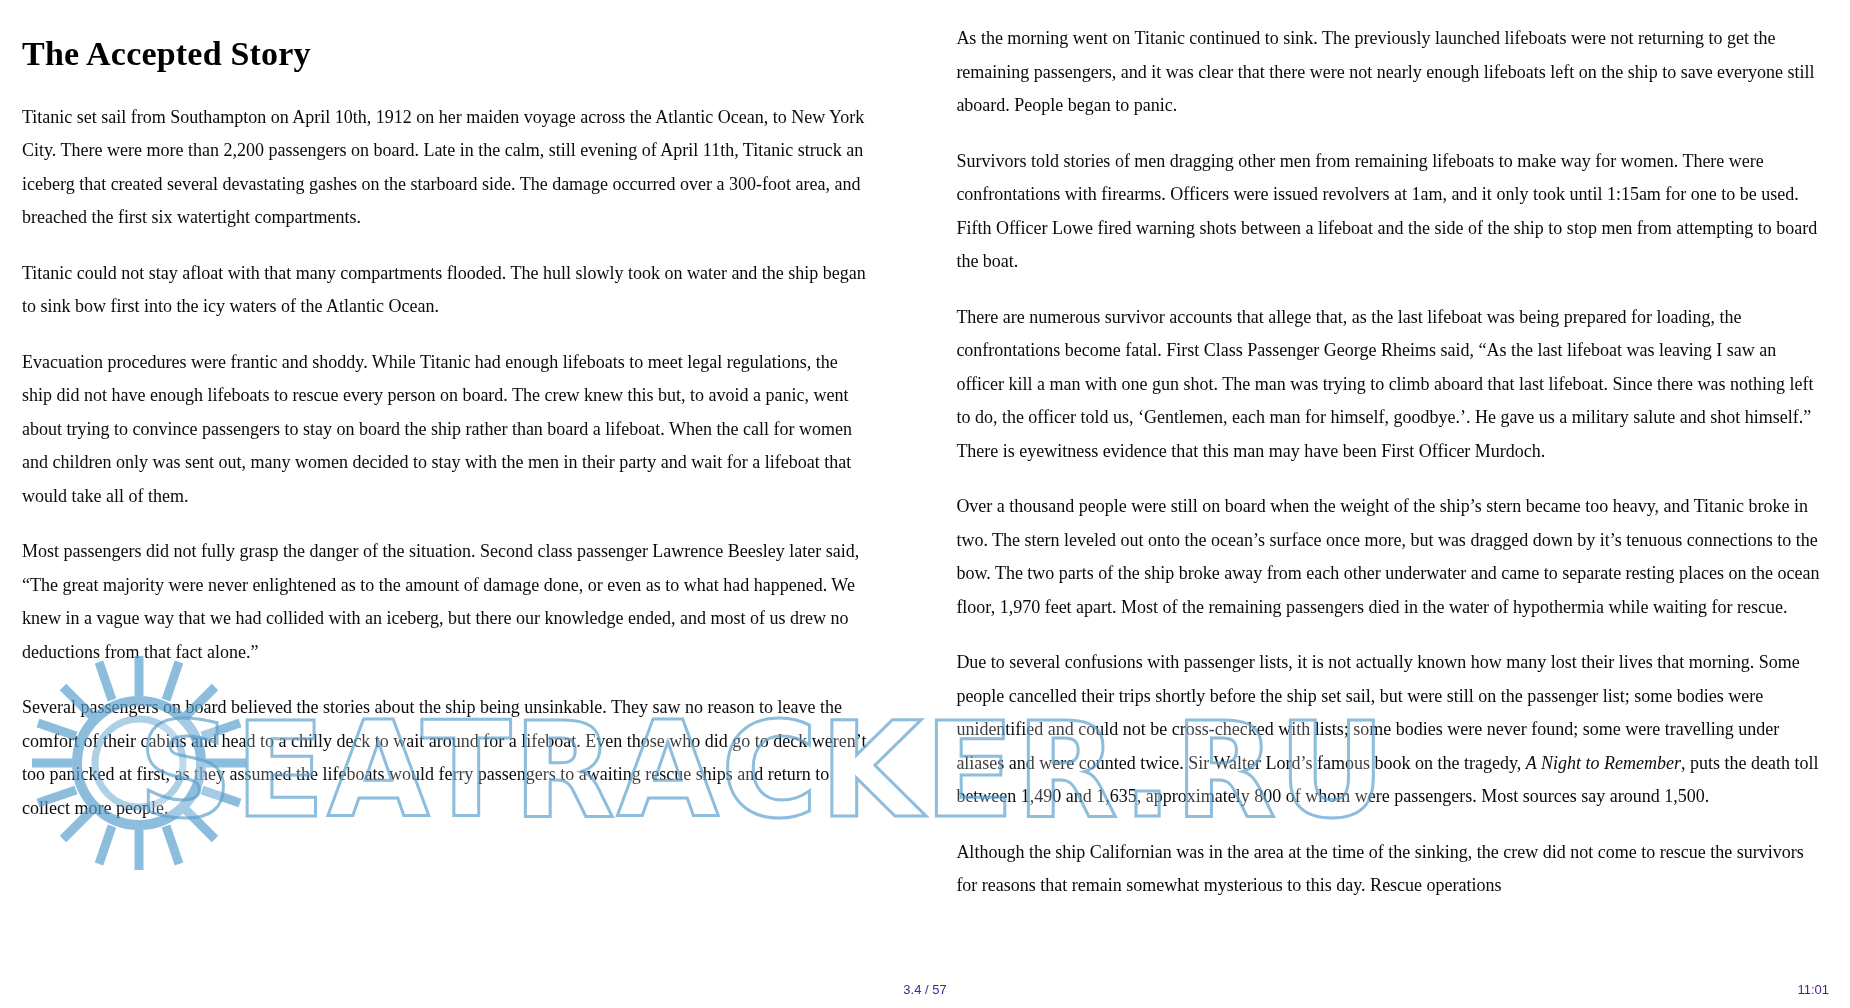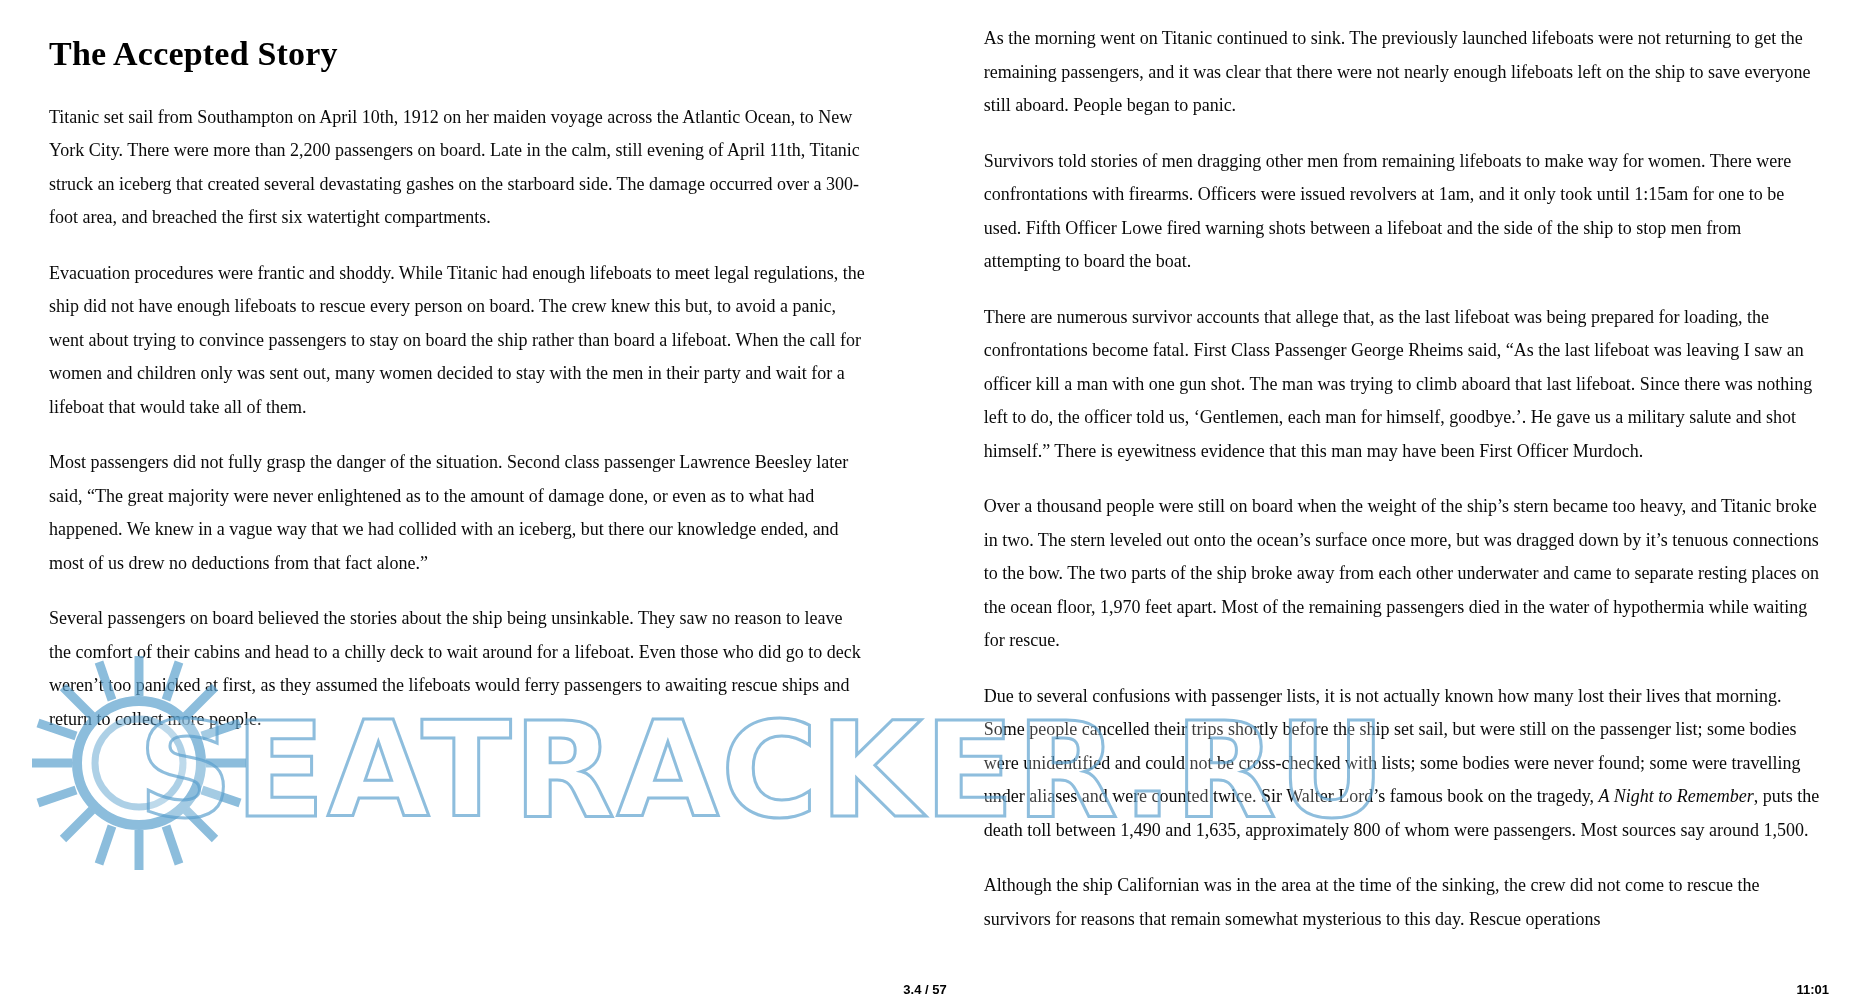--- a/index.html
+++ b/index.html
@@ -32,21 +32,20 @@
     box-sizing: border-box;
     padding: 18px 28px 0 22px;
     display: flex;
     gap: 68px;
     z-index: 2;
   }
 
   .col {
     width: 900px;
     box-sizing: border-box;
-    margin-left: 27px;
   }
 
   .col-left { padding-right: 20px; }
   .col-right { padding-top: 4px; }
 
   h1.title {
     font-family: "Liberation Serif", "DejaVu Serif", serif;
     font-weight: bold;
     font-size: 34px;
     line-height: 1.2;
@@ -103,22 +102,21 @@
   
   .footer {
     position: absolute;
     left: 0;
     bottom: 4px;
     width: 1850px;
     height: 22px;
     z-index: 4;
     font-family: "Liberation Sans", sans-serif;
     font-size: 13px;
-    color: #000000;
-    font-weight: bold;
+    color: #4c1d95;
   }
   .footer .page-indicator {
     position: absolute;
     left: 0;
     right: 0;
     text-align: center;
   }
   .footer .clock {
     position: absolute;
     right: 21px;
@@ -128,20 +126,21 @@
 </head>
 <body>
 
 <div class="page">
 
   <div class="columns">
 
     <div class="col col-left">
       <h1 class="title">The Accepted Story</h1>
       <p class="para">Titanic set sail from Southampton on April 10th, 1912 on her maiden voyage across the Atlantic Ocean, to New York City. There were more than 2,200 passengers on board. Late in the calm, still evening of April 11th, Titanic struck an iceberg that created several devastating gashes on the starboard side. The damage occurred over a 300-foot area, and breached the first six watertight compartments.</p>
+      <p class="para">Titanic could not stay afloat with that many compartments flooded. The hull slowly took on water and the ship began to sink bow first into the icy waters of the Atlantic Ocean.</p>
       <p class="para">Evacuation procedures were frantic and shoddy. While Titanic had enough lifeboats to meet legal regulations, the ship did not have enough lifeboats to rescue every person on board. The crew knew this but, to avoid a panic, went about trying to convince passengers to stay on board the ship rather than board a lifeboat. When the call for women and children only was sent out, many women decided to stay with the men in their party and wait for a lifeboat that would take all of them.</p>
       <p class="para">Most passengers did not fully grasp the danger of the situation. Second class passenger Lawrence Beesley later said, “The great majority were never enlightened as to the amount of damage done, or even as to what had happened. We knew in a vague way that we had collided with an iceberg, but there our knowledge ended, and most of us drew no deductions from that fact alone.”</p>
       <p class="para">Several passengers on board believed the stories about the ship being unsinkable. They saw no reason to leave the comfort of their cabins and head to a chilly deck to wait around for a lifeboat. Even those who did go to deck weren’t too panicked at first, as they assumed the lifeboats would ferry passengers to awaiting rescue ships and return to collect more people.</p>
     </div>
 
     <div class="col col-right">
       <p class="para">As the morning went on Titanic continued to sink. The previously launched lifeboats were not returning to get the remaining passengers, and it was clear that there were not nearly enough lifeboats left on the ship to save everyone still aboard. People began to panic.</p>
       <p class="para">Survivors told stories of men dragging other men from remaining lifeboats to make way for women. There were confrontations with firearms. Officers were issued revolvers at 1am, and it only took until 1:15am for one to be used. Fifth Officer Lowe fired warning shots between a lifeboat and the side of the ship to stop men from attempting to board the boat.</p>
       <p class="para">There are numerous survivor accounts that allege that, as the last lifeboat was being prepared for loading, the confrontations become fatal. First Class Passenger George Rheims said, “As the last lifeboat was leaving I saw an officer kill a man with one gun shot. The man was trying to climb aboard that last lifeboat. Since there was nothing left to do, the officer told us, ‘Gentlemen, each man for himself, goodbye.’. He gave us a military salute and shot himself.” There is eyewitness evidence that this man may have been First Officer Murdoch.</p>
       <p class="para">Over a thousand people were still on board when the weight of the ship’s stern became too heavy, and Titanic broke in two. The stern leveled out onto the ocean’s surface once more, but was dragged down by it’s tenuous connections to the bow. The two parts of the ship broke away from each other underwater and came to separate resting places on the ocean floor, 1,970 feet apart. Most of the remaining passengers died in the water of hypothermia while waiting for rescue.</p>

